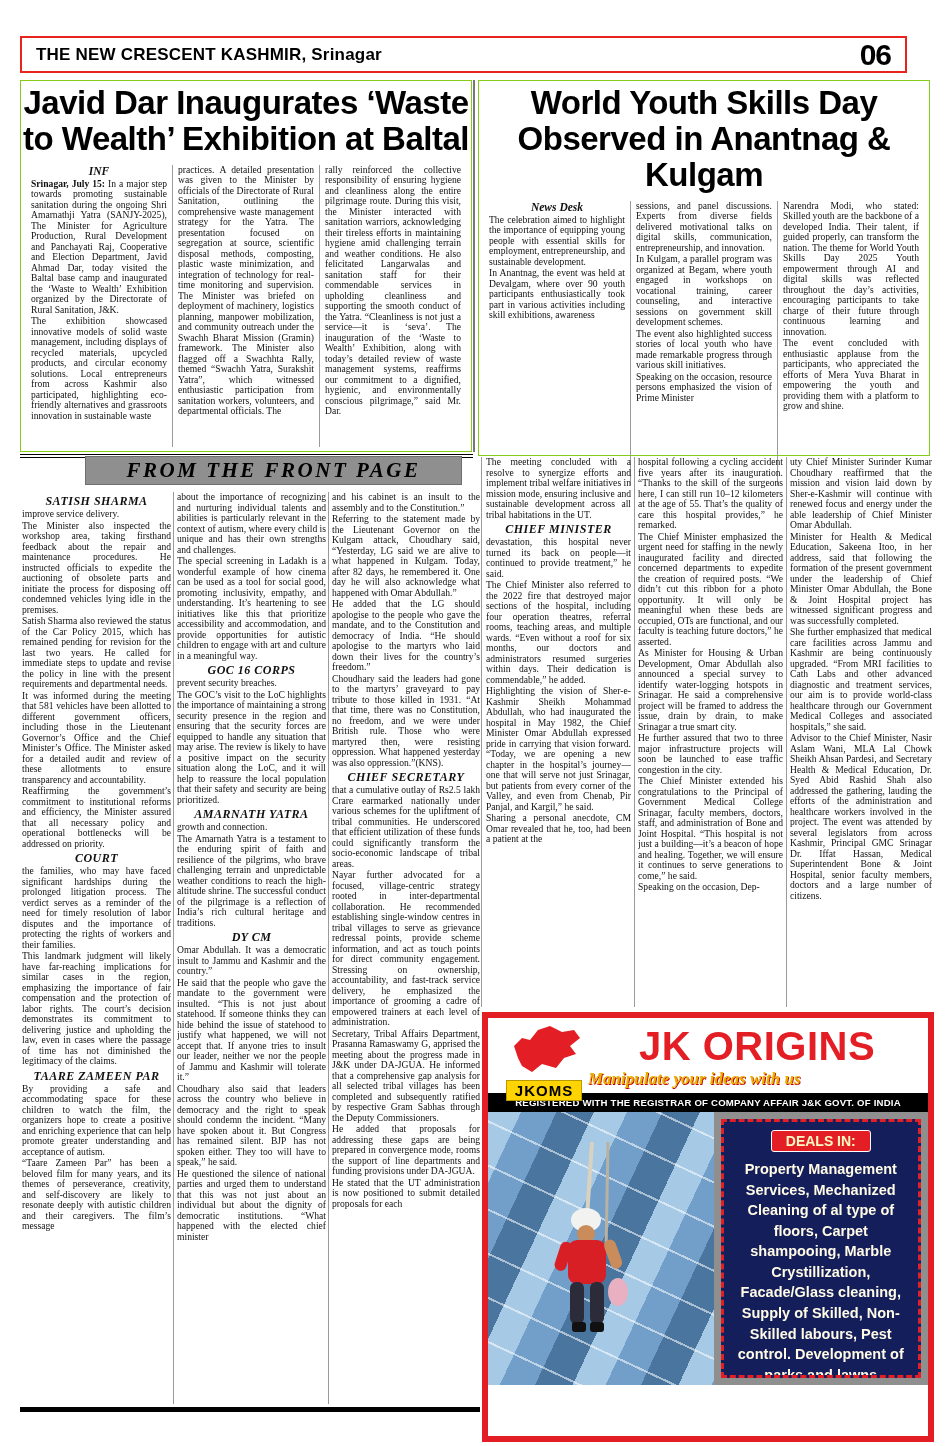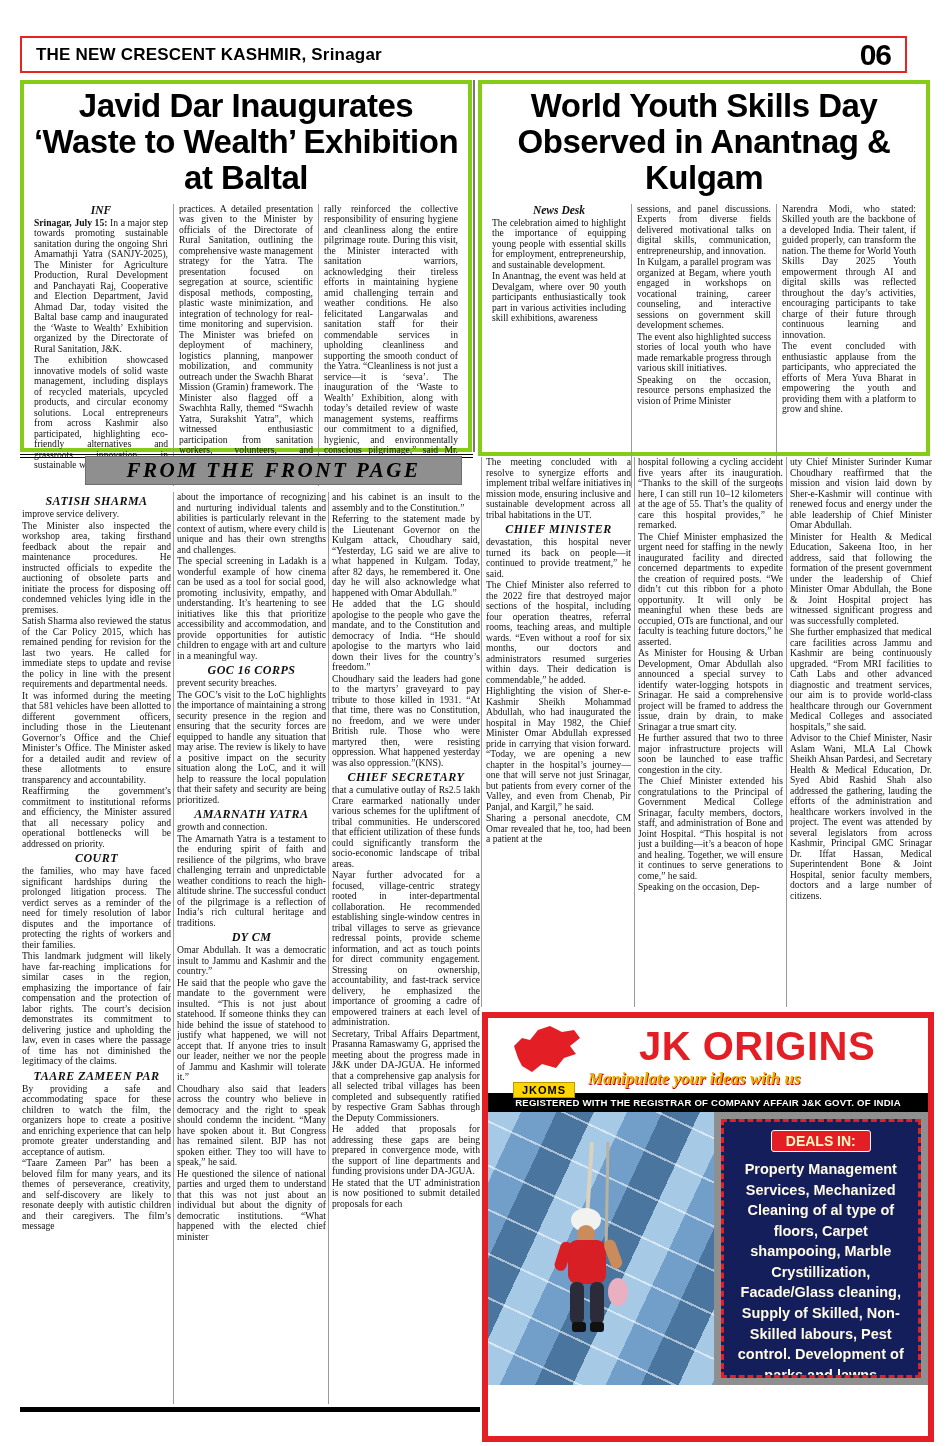--- a/index.html
+++ b/index.html
@@ -17,21 +17,21 @@
   }
   .masthead-title {
     font-family:"Liberation Sans", sans-serif; font-weight:700;
     font-size:17px; letter-spacing:.2px; color:#000;
   }
   .page-number {
     font-family:"Liberation Sans", sans-serif; font-weight:700;
     font-size:30px; letter-spacing:-1px; color:#000;
   }
   
-  .article { position:absolute; top:80px; border:4px solid #84cc16; background:#fff; }
+  .article { position:absolute; top:80px; border:1px solid #84cc16; background:#fff; }
   .article-1 { left:20px;  width:452px; height:372px; }
   .article-2 { left:478px; width:452px; height:376px; }
   .headline {
     font-family:"Liberation Sans", sans-serif; font-weight:700;
     font-size:33px; line-height:1.09; text-align:center; letter-spacing:-.5px;
     padding:4px 2px 2px; color:#000;
   }
   .art-body {
     display:flex; padding:6px 5px 0; text-align:justify;
     font-size:9.6px; line-height:10.5px; overflow:hidden;
@@ -80,21 +80,21 @@
   .bottom-rule { position:absolute; left:20px; top:1407px; width:460px; height:5px; background:#000; }
   
   .ad {
     position:absolute; left:482px; top:1012px; width:452px; height:430px;
     border:6px solid #e31e24; background:#fff; overflow:hidden;
     font-family:"Liberation Sans", sans-serif;
   }
   .ad-logo { position:absolute; left:8px; top:6px; width:96px; text-align:center; }
   .jkoms-label {
     display:inline-block; background:#ffd400; color:#000; font-weight:700;
-    font-size:11px; padding:1px 8px; border:1px solid #b89b00; letter-spacing:1px;
+    font-size:15px; padding:1px 8px; border:1px solid #b89b00; letter-spacing:1px;
   }
   .ad-title {
     margin:8px 10px 0 108px; text-align:center; color:#e31e24;
     font-weight:700; font-size:40px; letter-spacing:.5px; line-height:1.0;
   }
   .ad-subtitle {
     margin:4px 4px 0 100px; text-align:center; color:#c40000;
     font-weight:700; font-size:19.5px; letter-spacing:.2px;
     text-shadow:1.5px 1.5px 0 #ffd400;
   }
@@ -213,21 +213,21 @@
     </div>
   <div class="cont-col c3">
       <div class="para">and his cabinet is an insult to the assembly and to the Constitution.”</div>
       <div class="para">Referring to the statement made by the Lieutenant Governor on the Kulgam attack, Choudhary said, “Yesterday, LG said we are alive to what happened in Kulgam. Today, after 82 days, he remembered it. One day he will also acknowledge what happened with Omar Abdullah.”</div>
       <div class="para">He added that the LG should apologise to the people who gave the mandate, and to the Constitution and democracy of India. “He should apologise to the martyrs who laid down their lives for the country’s freedom.”</div>
       <div class="para">Choudhary said the leaders had gone to the martyrs’ graveyard to pay tribute to those killed in 1931. “At that time, there was no Constitution, no freedom, and we were under British rule. Those who were martyred then, were resisting oppression. What happened yesterday was also oppression.”(KNS).</div>
       <div class="subhead">CHIEF SECRETARY</div>
       <div class="para">that a cumulative outlay of Rs2.5 lakh Crare earmarked nationally under various schemes for the upliftment of tribal communities. He underscored that efficient utilization of these funds could significantly transform the socio-economic landscape of tribal areas.</div>
       <div class="para">Nayar further advocated for a focused, village-centric strategy rooted in inter-departmental collaboration. He recommended establishing single-window centres in tribal villages to serve as grievance redressal points, provide scheme information, and act as touch points for direct community engagement. Stressing on ownership, accountability, and fast-track service delivery, he emphasized the importance of grooming a cadre of empowered trainers at each level of administration.</div>
       <div class="para">Secretary, Tribal Affairs Department, Prasanna Ramaswamy G, apprised the meeting about the progress made in J&amp;K under DA-JGUA. He informed that a comprehensive gap analysis for all selected tribal villages has been completed and subsequently ratified by respective Gram Sabhas through the Deputy Commissioners.</div>
-      <div class="para">He added that proposals for addressing these gaps are being prepared in convergence mode, with the support of line departments and funding provisions under DA-JGUA.</div>
+      <div class="para">He added that proposals for addressing these gaps are being prepared in convergence mode, rooms the support of line departments and funding provisions under DA-JGUA.</div>
       <div class="para">He stated that the UT administration is now positioned to submit detailed proposals for each</div>
     </div>
   <div class="cont-col c4">
       <div class="para">The meeting concluded with a resolve to synergize efforts and implement tribal welfare initiatives in mission mode, ensuring inclusive and sustainable development across all tribal habitations in the UT.</div>
       <div class="subhead">CHIEF MINISTER</div>
       <div class="para">devastation, this hospital never turned its back on people—it continued to provide treatment,” he said.</div>
       <div class="para">The Chief Minister also referred to the 2022 fire that destroyed major sections of the hospital, including four operation theatres, referral rooms, teaching areas, and multiple wards. “Even without a roof for six months, our doctors and administrators resumed surgeries within days. Their dedication is commendable,” he added.</div>
       <div class="para">Highlighting the vision of Sher-e-Kashmir Sheikh Mohammad Abdullah, who had inaugurated the hospital in May 1982, the Chief Minister Omar Abdullah expressed pride in carrying that vision forward. “Today, we are opening a new chapter in the hospital’s journey—one that will serve not just Srinagar, but patients from every corner of the Valley, and even from Chenab, Pir Panjal, and Kargil,” he said.</div>
       <div class="para">Sharing a personal anecdote, CM Omar revealed that he, too, had been a patient at the</div>
     </div>

